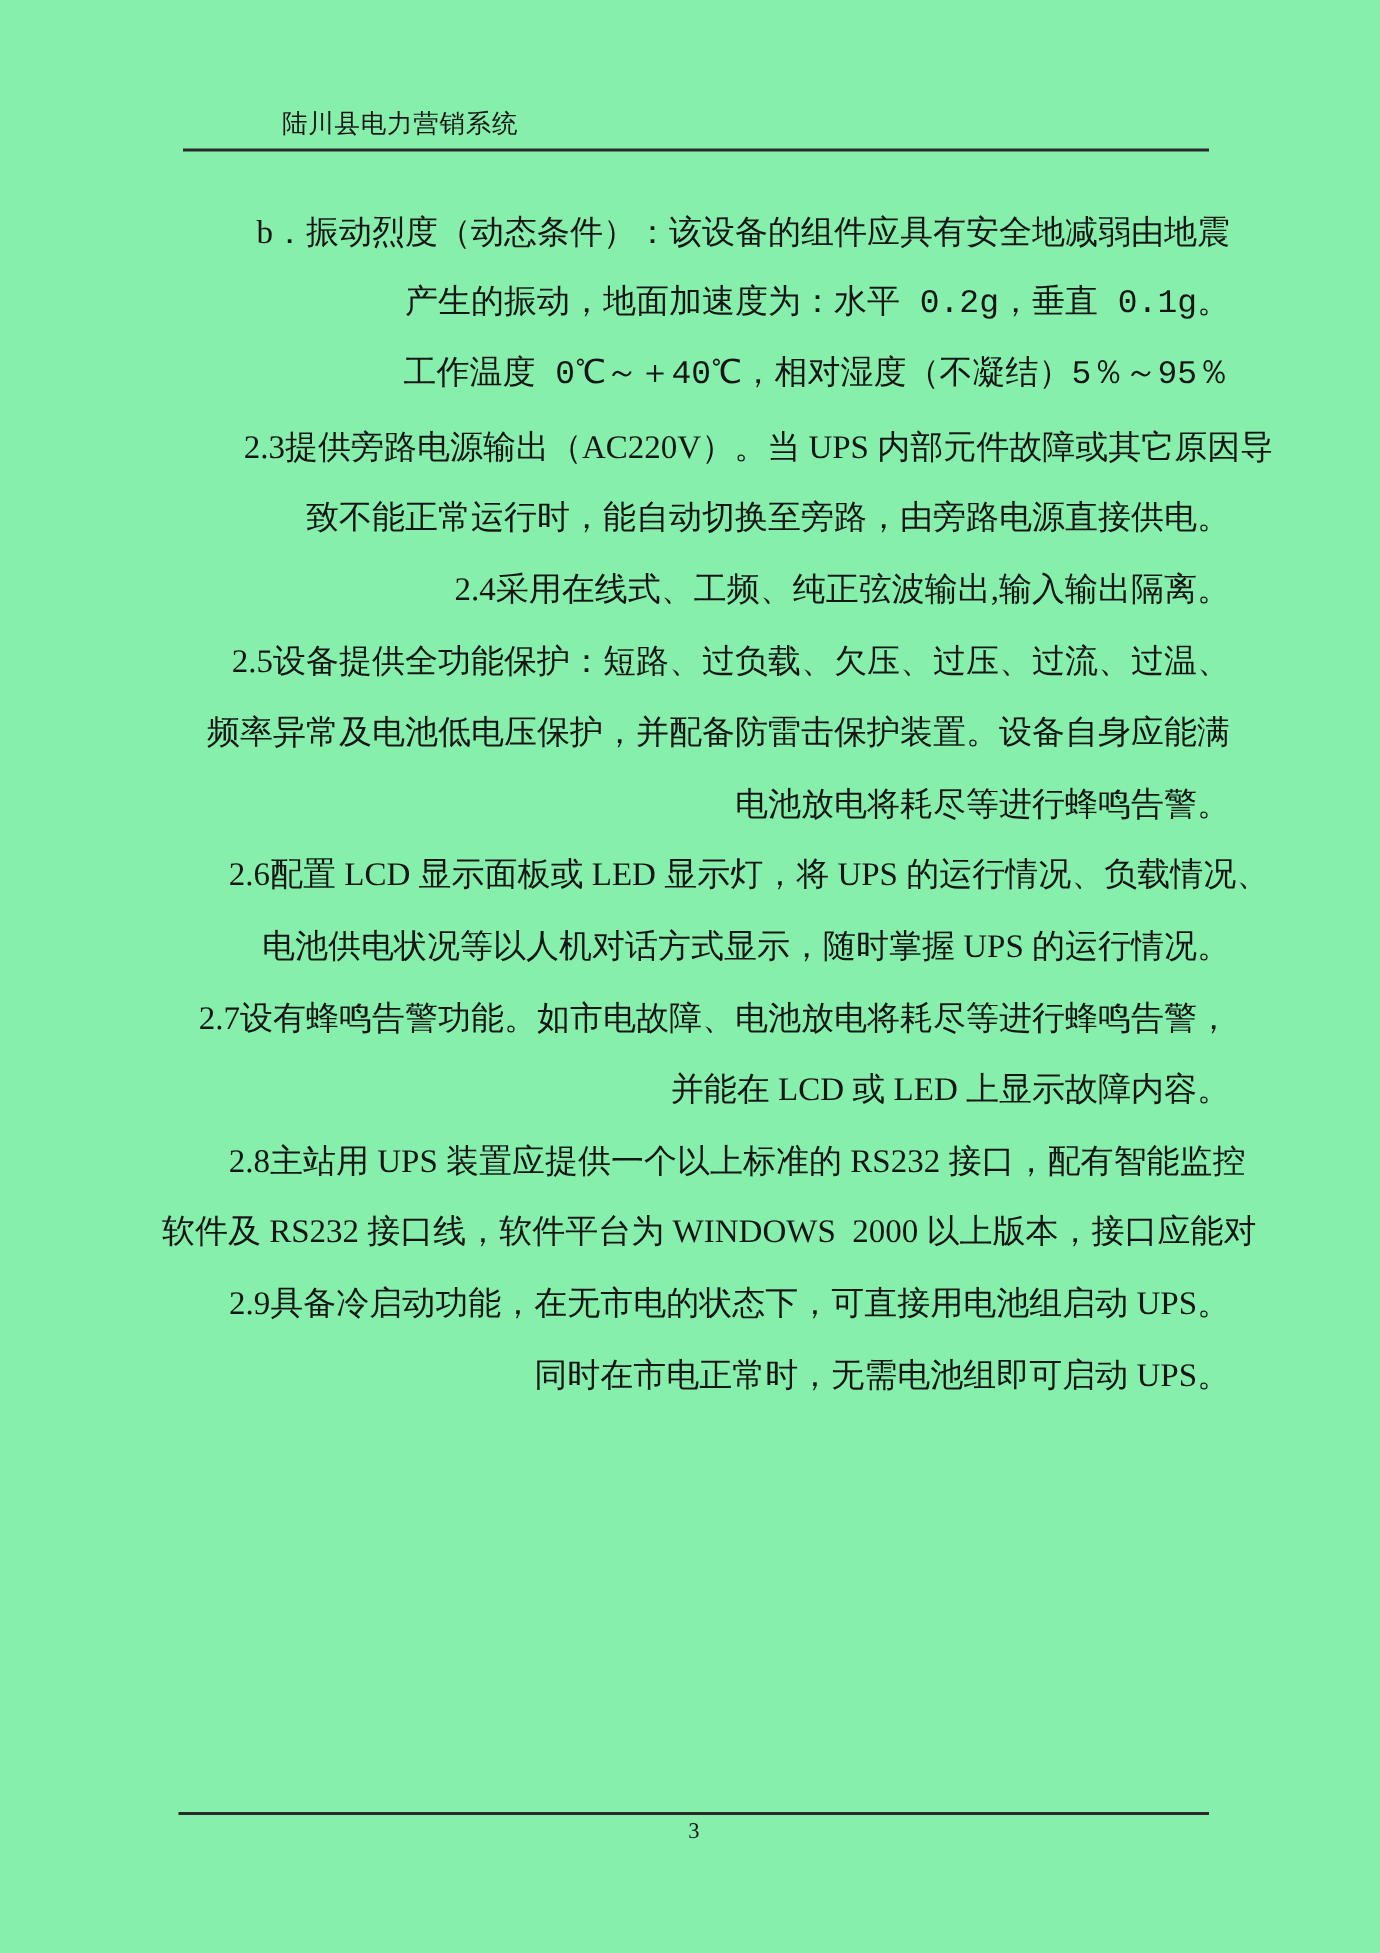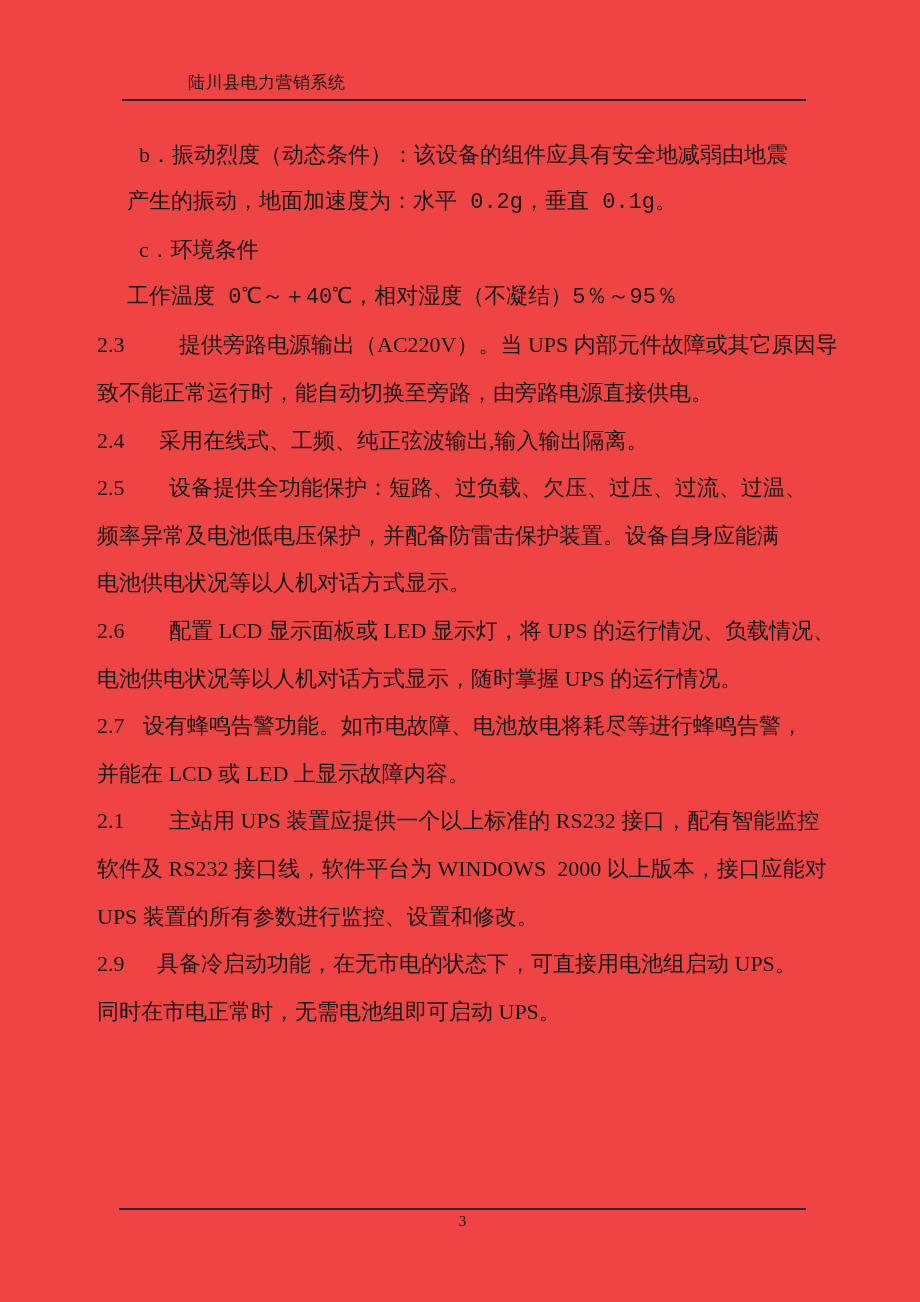--- a/index.html
+++ b/index.html
@@ -4,21 +4,21 @@
 <style>
   html, body {
     margin: 0;
     padding: 0;
     background: #ffffff;
   }
   .page {
     position: relative;
     width: 920px;
     height: 1302px;
-    background: #ef4444;
+    background: #86efac;
     color: #161616;
     font-family: "Liberation Serif", "DejaVu Serif", serif;
     overflow: hidden;
   }
 
   
   .header {
     position: absolute;
     top: 0;
     left: 122px;
@@ -34,23 +34,24 @@
     font-size: 17px;
     letter-spacing: 0.5px;
     white-space: pre;
   }
   .header-left { margin-left: 66px; }
 
   
   .doc-body {
     position: absolute;
     top: 131px;
-    left: 97px;
+    left: 108px;
     width: 712px;
     font-size: 22px;
+    text-align: right;
   }
   .line {
     height: 47.6px;
     line-height: 47.6px;
     white-space: pre;
   }
   .para-210 .line {
     height: 43px;
     line-height: 43px;
   }
@@ -93,53 +94,51 @@
   </div>
 
   <div class="doc-body">
 
     <div class="para">
       <div class="line sub-first">b．振动烈度（动态条件）：该设备的组件应具有安全地减弱由地震</div>
       <div class="line sub-cont">产生的振动，地面加速度为：水平 0.2g，垂直 0.1g。</div>
     </div>
 
     <div class="para">
-      <div class="line sub-first">c．环境条件</div>
       <div class="line sub-cont">工作温度 0℃～＋40℃，相对湿度（不凝结）5％～95％</div>
     </div>
 
     <div class="para">
       <div class="line"><span class="num n23">2.3</span><span>提供旁路电源输出（AC220V）。当 UPS 内部元件故障或其它原因导</span></div>
       <div class="line">致不能正常运行时，能自动切换至旁路，由旁路电源直接供电。</div>
     </div>
 
     <div class="para">
       <div class="line"><span class="num n24">2.4</span><span>采用在线式、工频、纯正弦波输出,输入输出隔离。</span></div>
     </div>
 
     <div class="para">
       <div class="line"><span class="num n25">2.5</span><span>设备提供全功能保护：短路、过负载、欠压、过压、过流、过温、</span></div>
       <div class="line">频率异常及电池低电压保护，并配备防雷击保护装置。设备自身应能满</div>
-      <div class="line">电池供电状况等以人机对话方式显示。</div>
+      <div class="line">电池放电将耗尽等进行蜂鸣告警。</div>
     </div>
 
     <div class="para">
       <div class="line"><span class="num n26">2.6</span><span>配置 LCD 显示面板或 LED 显示灯，将 UPS 的运行情况、负载情况、</span></div>
       <div class="line">电池供电状况等以人机对话方式显示，随时掌握 UPS 的运行情况。</div>
     </div>
 
     <div class="para">
       <div class="line"><span class="num n27">2.7</span><span>设有蜂鸣告警功能。如市电故障、电池放电将耗尽等进行蜂鸣告警，</span></div>
       <div class="line">并能在 LCD 或 LED 上显示故障内容。</div>
     </div>
 
     <div class="para">
-      <div class="line"><span class="num n28">2.1</span><span>主站用 UPS 装置应提供一个以上标准的 RS232 接口，配有智能监控</span></div>
+      <div class="line"><span class="num n28">2.8</span><span>主站用 UPS 装置应提供一个以上标准的 RS232 接口，配有智能监控</span></div>
       <div class="line">软件及 RS232 接口线，软件平台为 WINDOWS  2000 以上版本，接口应能对</div>
-      <div class="line">UPS 装置的所有参数进行监控、设置和修改。</div>
     </div>
 
     <div class="para">
       <div class="line"><span class="num n29">2.9</span><span>具备冷启动功能，在无市电的状态下，可直接用电池组启动 UPS。</span></div>
       <div class="line">同时在市电正常时，无需电池组即可启动 UPS。</div>
     </div>
 
 
   </div>
 

